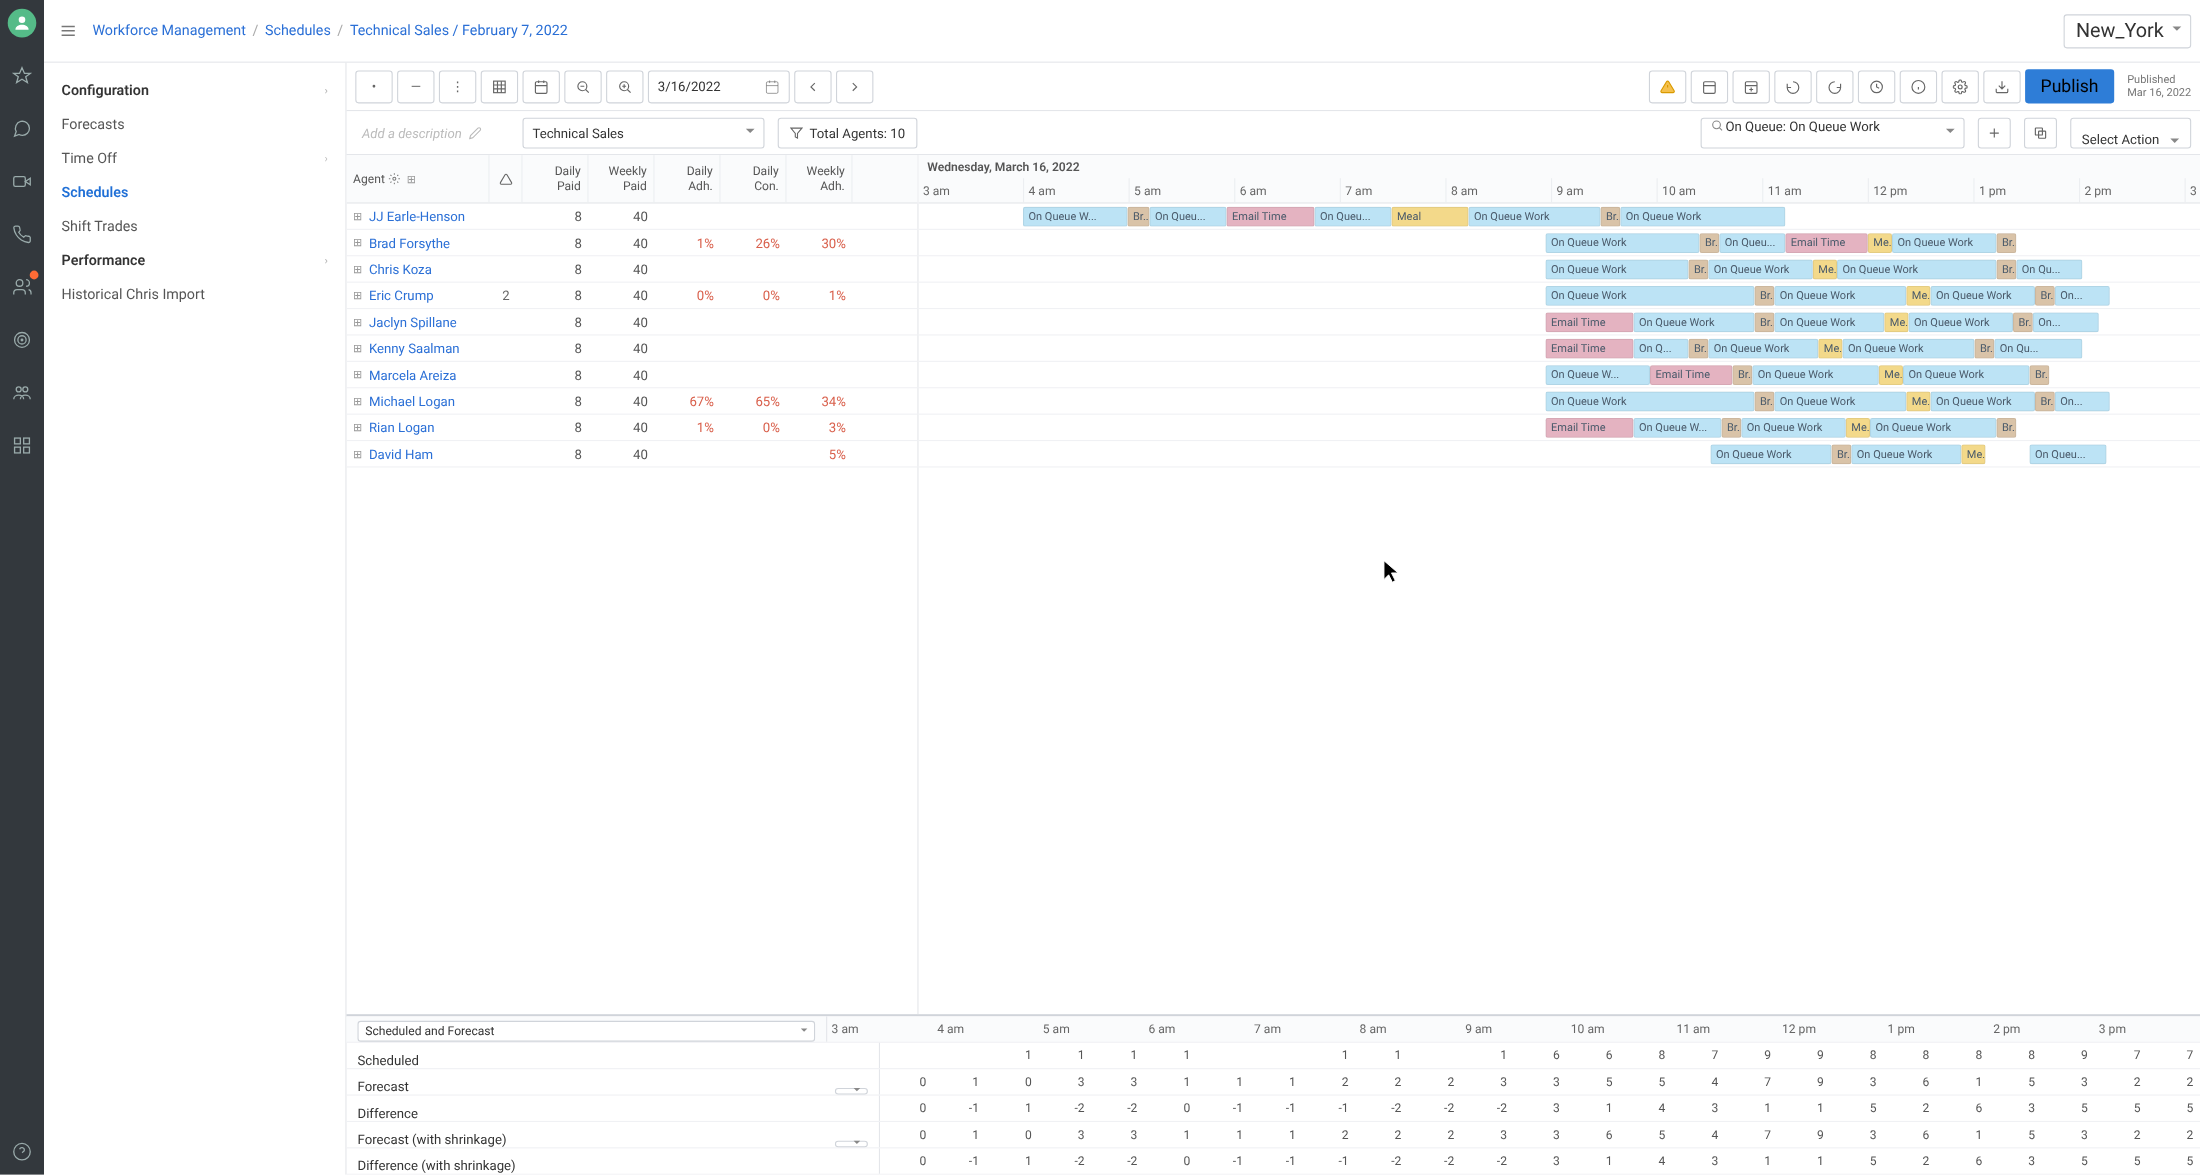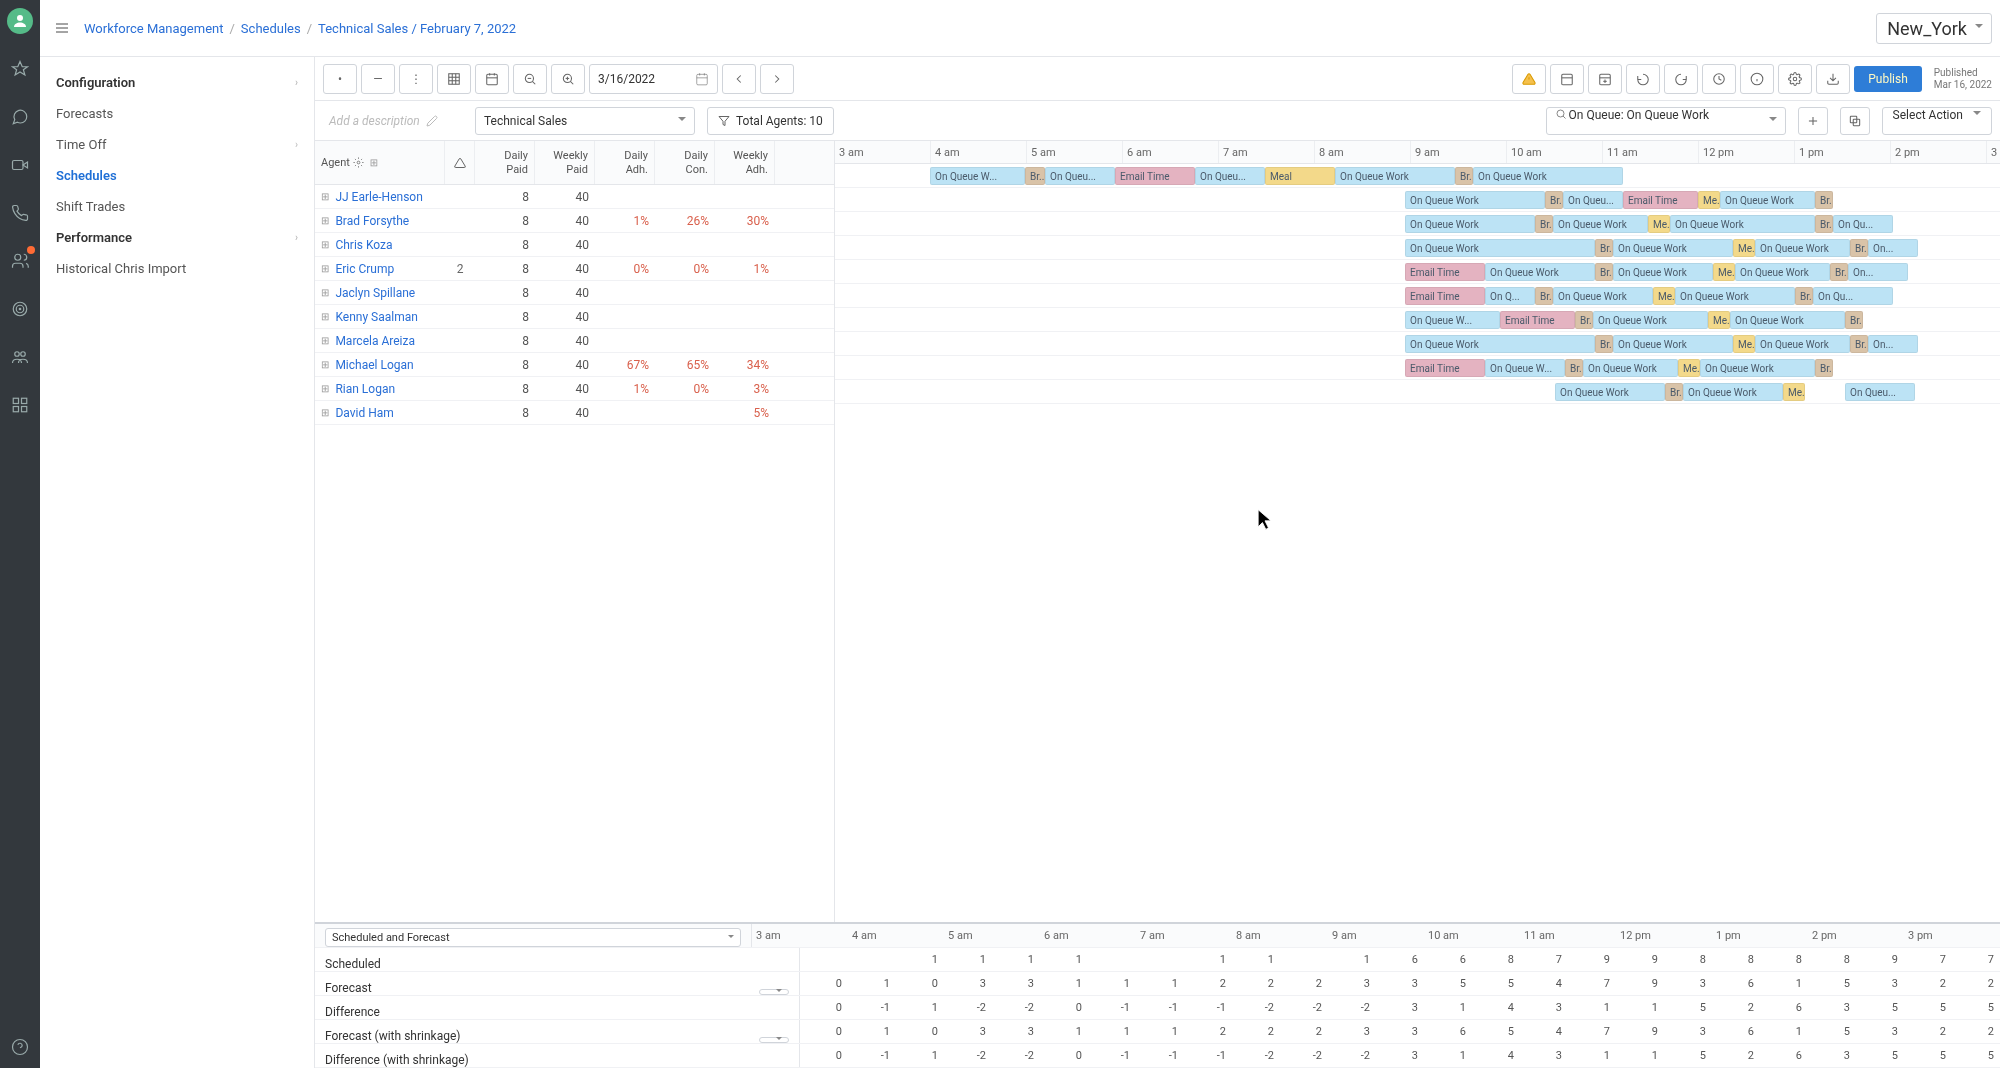--- a/index.html
+++ b/index.html
@@ -27,31 +27,31 @@
 .side-item .chev{color:#bbb;font-size:10px}
 .work{flex:1;display:flex;flex-direction:column;min-width:0}
 .toolbar{height:44px;border-bottom:1px solid #e4e6ea;display:flex;align-items:center;padding:0 8px;gap:4px}
 .tb-group{display:flex;gap:4px;align-items:center}
 .tb-btn{width:34px;height:30px;border:1px solid #d0d4da;border-radius:3px;background:#fff;display:flex;align-items:center;justify-content:center;cursor:pointer;color:#666}
 .tb-btn svg{width:14px;height:14px;stroke:currentColor;fill:none;stroke-width:1.8}
 .tb-btn.warn svg{stroke:#d99a00;fill:#f5c04c}
 .date-input{display:flex;align-items:center;border:1px solid #d0d4da;border-radius:3px;height:30px;padding:0 8px;gap:40px;background:#fff}
 .date-input svg{width:14px;height:14px;stroke:#666;fill:none}
 .tb-spacer{flex:1}
-.publish-btn{background:#2e7dd7;color:#fef9c3;border:none;border-radius:3px;padding:6px 14px;font-size:12px;cursor:pointer}
+.publish-btn{background:#2e7dd7;color:#000000;border:none;border-radius:3px;padding:6px 14px;font-size:16px;cursor:pointer}
 .pub-meta{margin-left:8px;font-size:10px;color:#777;line-height:1.2}
 .filterbar{height:40px;border-bottom:1px solid #e4e6ea;display:flex;align-items:center;padding:0 8px;gap:12px}
 .desc-input{color:#bbb;font-style:italic;padding:0 6px;display:flex;align-items:center;gap:6px;width:140px}
 .select-box{border:1px solid #d0d4da;border-radius:3px;height:28px;display:flex;align-items:center;padding:0 8px;min-width:220px;position:relative;background:#fff;cursor:pointer}
 .select-box:after{content:"";position:absolute;right:8px;top:50%;transform:translateY(-50%);border:4px solid transparent;border-top-color:#888}
 .agents-pill{border:1px solid #d0d4da;border-radius:3px;height:28px;display:flex;align-items:center;padding:0 10px;gap:6px;background:#fff}
 .search-q{border:1px solid #d0d4da;border-radius:3px;height:28px;display:flex;align-items:flex-start;padding:0 8px;gap:2px;min-width:240px;background:#fff;position:relative;cursor:pointer}
 .search-q:after{content:"";position:absolute;right:8px;top:50%;transform:translateY(-50%);border:4px solid transparent;border-top-color:#888}
 .filterbar .tb-btn.small{width:30px;height:28px}
-.action-btn{border:1px solid #d0d4da;border-radius:3px;height:28px;padding:0 10px;display:flex;align-items:flex-start;gap:6px;background:#fff;cursor:pointer;position:relative}
+.action-btn{border:1px solid #d0d4da;border-radius:3px;height:28px;padding:0 10px;display:flex;align-items:flex-end;gap:6px;background:#fff;cursor:pointer;position:relative}
 .action-btn:after{content:"";border:4px solid transparent;border-top-color:#888;margin-left:4px;margin-top:3px}
 .grid-area{flex:1;display:flex;flex-direction:column;min-height:0}
 .grid-scroll{flex:1;display:flex;min-height:0;overflow:hidden}
 .left-pane{width:520px;border-right:1px solid #e4e6ea;display:flex;flex-direction:column}
 .right-pane{flex:1;display:flex;flex-direction:column;overflow:hidden}
 .header-row{display:flex;border-bottom:1px solid #e4e6ea;background:#fafbfc;font-size:11px;color:#555}
 .left-pane .header-row{height:44px}
 .hcell{padding:4px 6px;display:flex;align-items:center;border-right:1px solid #eceef1}
 .hcell.agent{width:130px;gap:3px}
 .hcell.warn{width:30px;justify-content:center}
@@ -530,20 +530,21 @@
   <div class="acell num">8</div>
   <div class="acell num">40</div>
   <div class="acell num red"></div>
   <div class="acell num red"></div>
   <div class="acell num red">5%</div>
                   </div>
                 </div>
             </div>
             <div class="right-pane">
               <div class="right-header">
+                <div class="date-label">Wednesday, March 16, 2022</div>
                 <div class="time-row" id="time-header">
                     <div class="time-cell">3 am</div>
                     <div class="time-cell">4 am</div>
                     <div class="time-cell">5 am</div>
                     <div class="time-cell">6 am</div>
                     <div class="time-cell">7 am</div>
                     <div class="time-cell">8 am</div>
                     <div class="time-cell">9 am</div>
                     <div class="time-cell">10 am</div>
                     <div class="time-cell">11 am</div>

